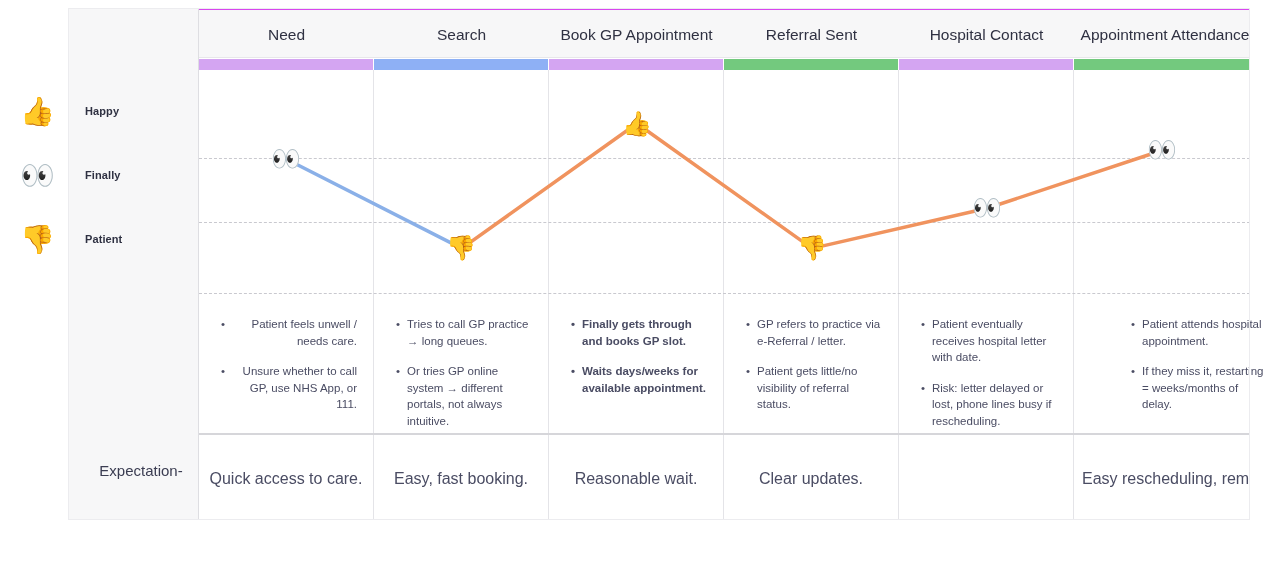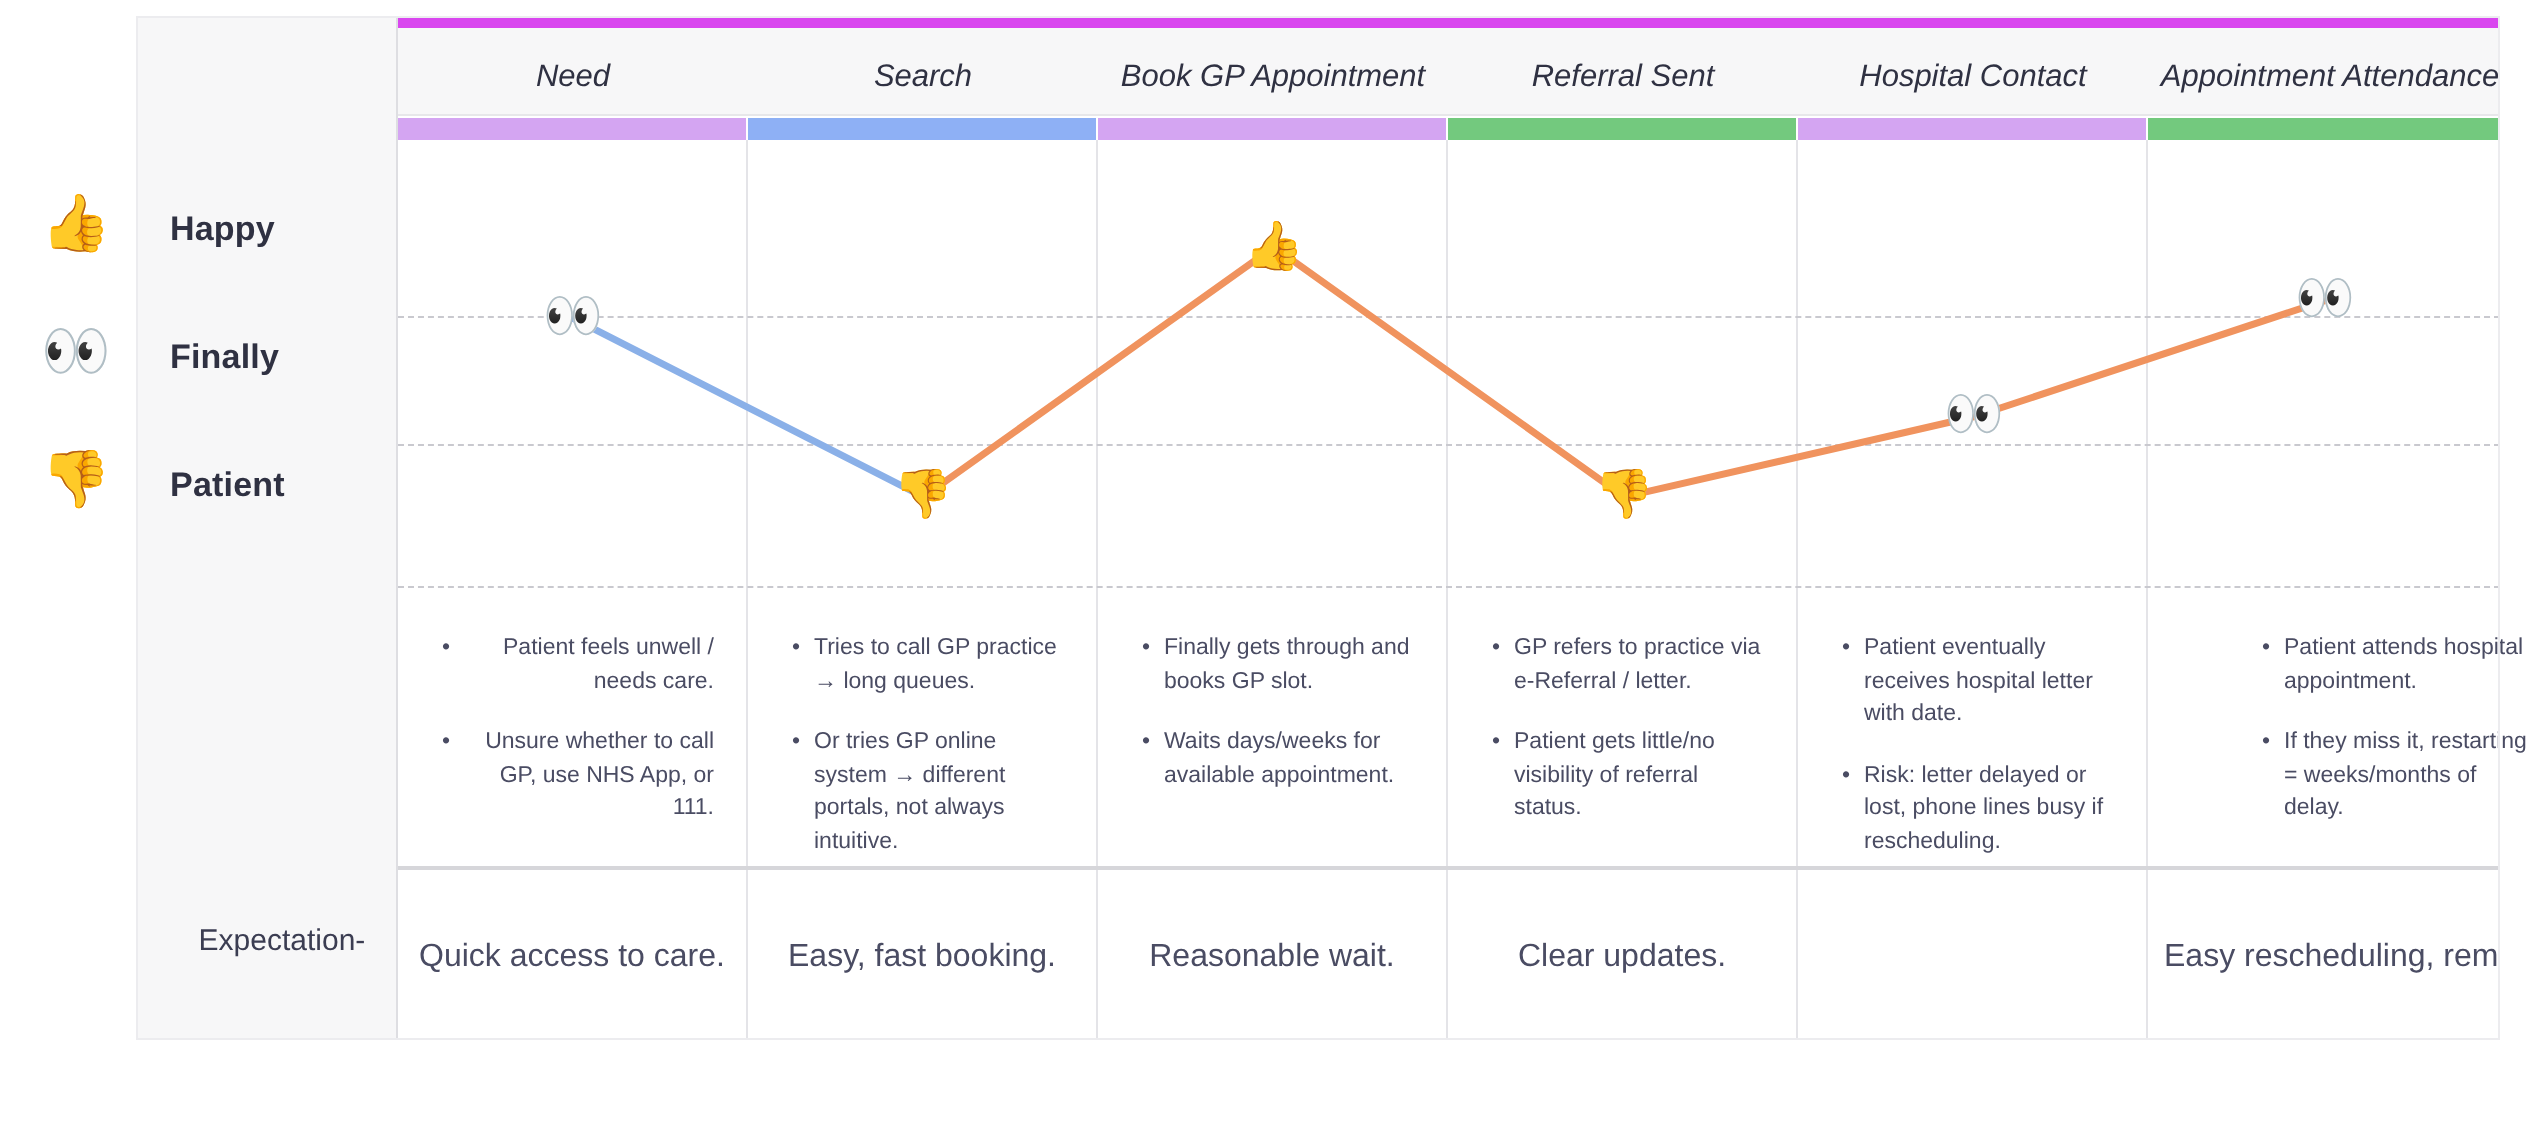--- a/index.html
+++ b/index.html
@@ -53,21 +53,21 @@
     width: 131px;
     height: 512px;
     background: #f7f7f8;
     border: 1px solid #e7e7ea;
     border-right: 1px solid #dedee2;
   }
   .row-label {
     position: absolute;
     left: 16px;
     width: 112px;
-    font-size: 17px;
+    font-size: 11px;
     font-weight: bold;
     color: #2f3142;
     letter-spacing: .1px;
   }
   .expectation-label {
     position: absolute;
     left: 16px;
     width: 112px;
     font-size: 15px;
     font-weight: normal;
@@ -83,23 +83,22 @@
     height: 512px;
   }
 
   
   .col-headers {
     position: absolute;
     left: 0; top: 0;
     width: 1051px;
     height: 50px;
     background: #f7f7f8;
-    border-top: 6px solid #d946ef;
+    border-top: 2px solid #d946ef;
     border-bottom: 1px solid #e7e7ea;
-    font-style: italic;
   }
   .col-header {
     position: absolute;
     top: 0;
     height: 50px;
     line-height: 50px;
     text-align: center;
     font-size: 15.5px;
     color: #2f3142;
     white-space: nowrap;
@@ -282,21 +281,21 @@
 
       <div class="bullets-zone">
         <div class="bullet-cell" style="left:0px;   width:174px;text-align:right;">
           <div class="bullet-item">Patient feels unwell / needs care.</div>
           <div class="bullet-item">Unsure whether to call GP, use NHS App, or 111.</div>
         </div>
         <div class="bullet-cell" style="left:175px; width:174px;">
           <div class="bullet-item">Tries to call GP practice → long queues.</div>
           <div class="bullet-item">Or tries GP online system → different portals, not always intuitive.</div>
         </div>
-        <div class="bullet-cell" style="left:350px; width:174px;">
+        <div class="bullet-cell" style="left:350px; width:174px;font-weight:bold;">
           <div class="bullet-item">Finally gets through and books GP slot.</div>
           <div class="bullet-item">Waits days/weeks for available appointment.</div>
         </div>
         <div class="bullet-cell" style="left:525px; width:174px;">
           <div class="bullet-item">GP refers to practice via e-Referral / letter.</div>
           <div class="bullet-item">Patient gets little/no visibility of referral status.</div>
         </div>
         <div class="bullet-cell" style="left:700px; width:174px;">
           <div class="bullet-item">Patient eventually receives hospital letter with date.</div>
           <div class="bullet-item">Risk: letter delayed or lost, phone lines busy if rescheduling.</div>

